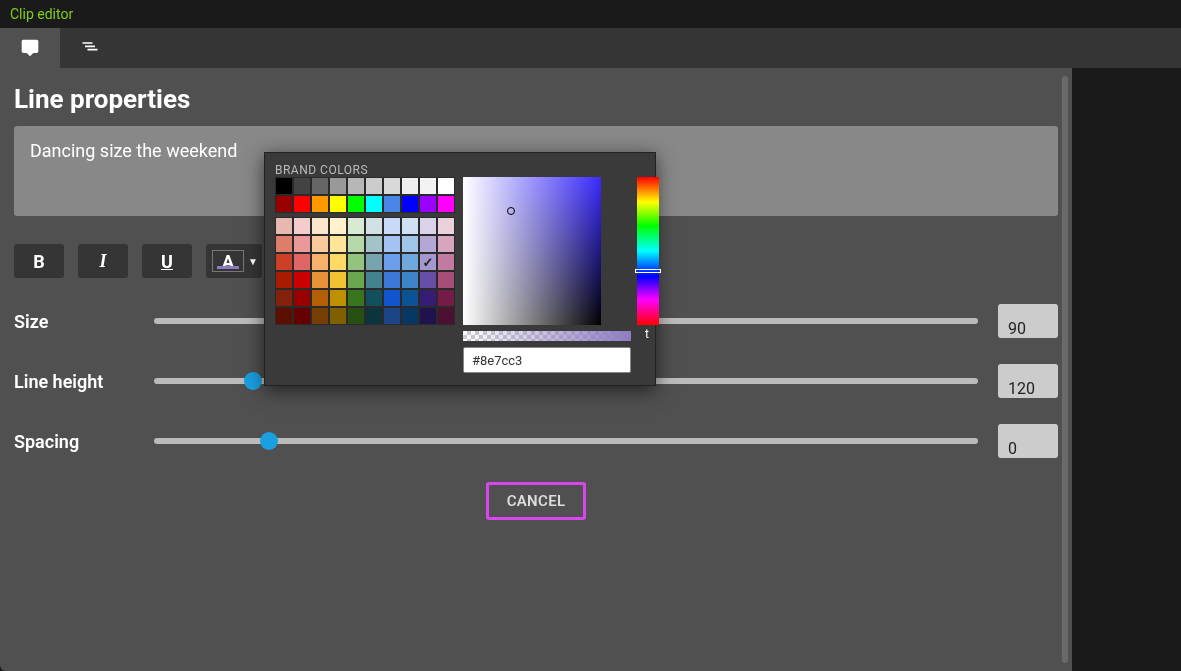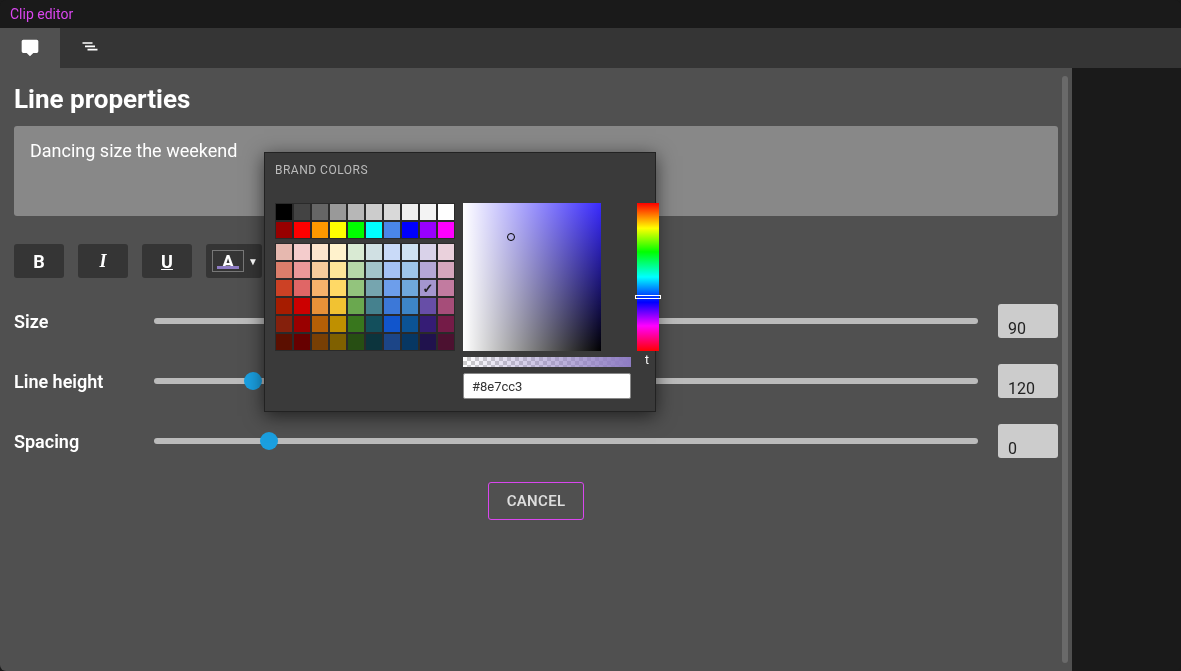--- a/index.html
+++ b/index.html
@@ -1,18 +1,18 @@
 <!DOCTYPE html>
 <html><head>
 <meta charset="utf-8">
 <style>
   *{box-sizing:border-box;margin:0;padding:0;font-family:-apple-system,BlinkMacSystemFont,"Segoe UI",Roboto,Helvetica,Arial,sans-serif}
   body{background:#1a1a1a;width:1181px;height:671px;overflow:hidden;position:relative;color:#fff}
   .window{position:absolute;inset:0;background:#1a1a1a;border-radius:6px;overflow:hidden}
-  .titlebar{height:28px;display:flex;align-items:center;padding:0 10px;background:#1a1a1a;font-size:14px;color:#d946ef}
+  .titlebar{height:28px;display:flex;align-items:center;padding:0 10px;background:#1a1a1a;font-size:14px;color:#84cc16}
   .tabbar{height:40px;background:#353535;display:flex;align-items:stretch}
   .tab{width:60px;display:flex;align-items:center;justify-content:center;color:#fff}
   .tab.active{background:#505050}
   .main{display:flex;height:calc(100% - 68px)}
   .left{flex:0 0 1072px;position:relative;background:#505050;padding:10px 14px 0 14px;display:flex;flex-direction:column}
   .scroll-right{position:absolute;right:4px;top:8px;bottom:8px;width:6px;background:rgba(255,255,255,.15);border-radius:3px}
   .right{flex:1;background:#2a2a2a;position:relative;overflow:hidden}
   .panel-title{font-size:26px;font-weight:700;color:#fff;margin:6px 0 12px 0}
   .textbox{background:#888;border-radius:3px;height:90px;padding:14px 16px;color:#fff;font-size:18px}
   .row-controls{display:flex;align-items:center;margin-top:24px;gap:18px}
@@ -27,25 +27,25 @@
   .fmt-wide .caret{width:18px;display:flex;align-items:center;justify-content:center;font-size:10px}
   .A-under{position:relative}
   .A-under::after{content:"";position:absolute;left:4px;right:4px;bottom:2px;height:3px;background:var(--c)}
   .slider-row{display:flex;align-items:center;gap:20px;margin-top:26px}
   .slider-label{width:120px;font-size:18px;font-weight:600;color:#fff}
   .slider-track{flex:1;height:6px;background:#bbb;border-radius:3px;position:relative}
   .slider-thumb{position:absolute;top:50%;width:18px;height:18px;border-radius:50%;background:#1a9fe0;transform:translate(-50%,-50%)}
   .slider-val{width:60px;height:34px;background:#ccc;color:#222;border-radius:3px;display:flex;align-items:flex-end;padding:0 10px;font-size:16px}
   .footer{margin-top:24px;display:flex;justify-content:center;gap:16px;padding-bottom:16px}
   .btn{height:38px;border-radius:3px;display:flex;align-items:center;justify-content:center;padding:0 18px;font-size:15px;font-weight:600;letter-spacing:.3px}
-  .btn-cancel{border:1px solid #d946ef;color:#ddd;background:transparent}
+  .btn-cancel{border:3px solid #d946ef;color:#ddd;background:transparent}
   .btn-save{background:#1a9fe0;color:#fff}
   
   .picker{position:absolute;left:264px;top:84px;width:392px;background:#3a3a3a;border:1px solid #222;box-shadow:0 4px 18px rgba(0,0,0,.6);padding:10px 10px 12px 10px;z-index:40}
-  .picker-title{font-size:12px;color:#bbb;letter-spacing:.5px;margin-bottom:26px}
+  .picker-title{font-size:12px;color:#bbb;letter-spacing:.5px;}
   .picker-body{display:flex;gap:8px}
   .swatches{width:198px}
   .sw-row{display:flex}
   .sw{width:18px;height:18px;border:1px solid #2a2a2a;position:relative}
   .sw.sel::after{content:"✓";position:absolute;inset:0;display:flex;align-items:center;justify-content:center;color:#222;font-size:13px;font-weight:900;background:rgba(255,255,255,.2)}
   .grad-col{flex:1;display:flex;gap:6px}
   .sv{width:138px;height:148px;position:relative;background:linear-gradient(to right,#fff,rgba(255,255,255,0)),linear-gradient(to top,#000,rgba(0,0,0,0)),linear-gradient(#3a2bff,#3a2bff)}
   .sv-dot{position:absolute;width:8px;height:8px;border:1px solid #000;border-radius:50%;background:transparent;left:32%;top:20%}
   .hue{width:22px;height:148px;background:linear-gradient(to bottom,#f00 0%,#ff0 17%,#0f0 33%,#0ff 50%,#00f 67%,#f0f 83%,#f00 100%);position:relative}
   .hue-mark{position:absolute;left:-2px;right:-2px;height:4px;border:1px solid #fff;top:62%}

